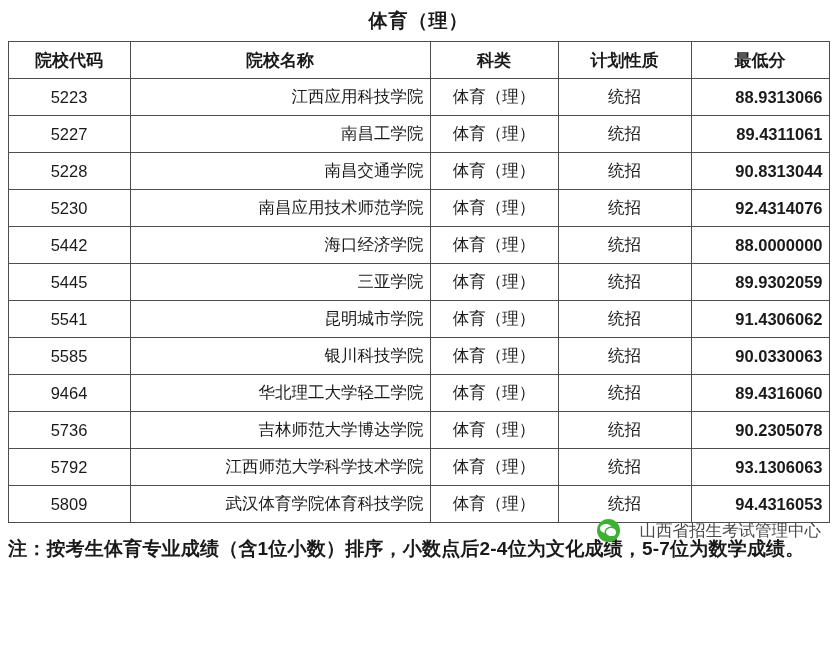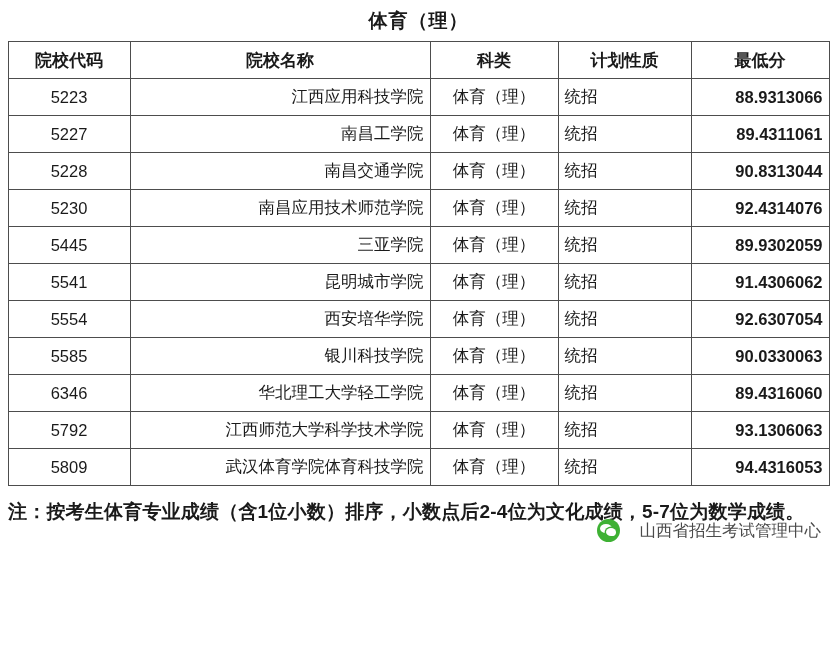--- a/index.html
+++ b/index.html
@@ -51,21 +51,21 @@
   }
   col.c-code { width: 122px; }
   col.c-name { width: 300px; }
   col.c-type { width: 128px; }
   col.c-plan  { width: 133px; }
   col.c-score { width: 138px; }
 
   td.code { text-align: center; }
   td.name { text-align: right; padding-left: 24px; }
   td.type { text-align: center; }
-  td.plan { }
+  td.plan { text-align: center; }
   td.score { text-align: right; padding-right: 16px; font-weight: bold; }
 
   .note {
     width: 821px;
     margin: 11px auto 0 auto;
     font-size: 19px;
     font-weight: bold;
     line-height: 1.62;
     letter-spacing: 0.2px;
   }
@@ -157,53 +157,60 @@
         <td class="score">90.8313044</td>
       </tr>
       <tr>
         <td class="code">5230</td>
         <td class="name">南昌应用技术师范学院</td>
         <td class="type">体育（理）</td>
         <td class="plan">统招</td>
         <td class="score">92.4314076</td>
       </tr>
       <tr>
+        <td class="code">5442</td>
+        <td class="name">海口经济学院</td>
+        <td class="type">体育（理）</td>
+        <td class="plan">统招</td>
+        <td class="score">88.0000000</td>
+      </tr>
+      <tr>
         <td class="code">5445</td>
         <td class="name">三亚学院</td>
         <td class="type">体育（理）</td>
         <td class="plan">统招</td>
         <td class="score">89.9302059</td>
       </tr>
       <tr>
         <td class="code">5541</td>
         <td class="name">昆明城市学院</td>
         <td class="type">体育（理）</td>
         <td class="plan">统招</td>
         <td class="score">91.4306062</td>
       </tr>
       <tr>
-        <td class="code">5554</td>
-        <td class="name">西安培华学院</td>
-        <td class="type">体育（理）</td>
-        <td class="plan">统招</td>
-        <td class="score">92.6307054</td>
-      </tr>
-      <tr>
         <td class="code">5585</td>
         <td class="name">银川科技学院</td>
         <td class="type">体育（理）</td>
         <td class="plan">统招</td>
         <td class="score">90.0330063</td>
       </tr>
       <tr>
-        <td class="code">6346</td>
+        <td class="code">9464</td>
         <td class="name">华北理工大学轻工学院</td>
         <td class="type">体育（理）</td>
         <td class="plan">统招</td>
         <td class="score">89.4316060</td>
+      </tr>
+      <tr>
+        <td class="code">5736</td>
+        <td class="name">吉林师范大学博达学院</td>
+        <td class="type">体育（理）</td>
+        <td class="plan">统招</td>
+        <td class="score">90.2305078</td>
       </tr>
       <tr>
         <td class="code">5792</td>
         <td class="name">江西师范大学科学技术学院</td>
         <td class="type">体育（理）</td>
         <td class="plan">统招</td>
         <td class="score">93.1306063</td>
       </tr>
       <tr>
         <td class="code">5809</td>

